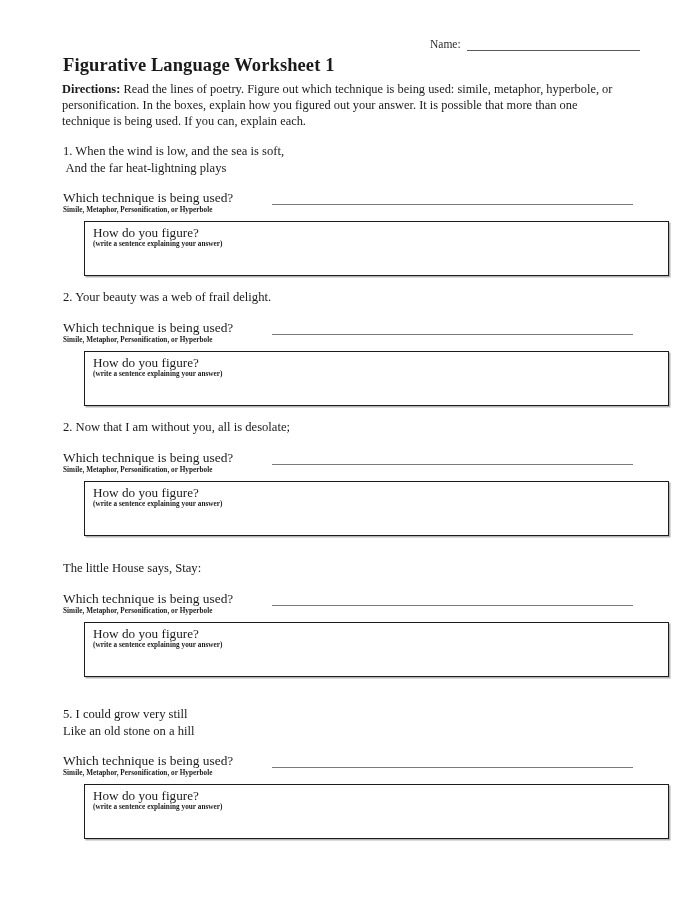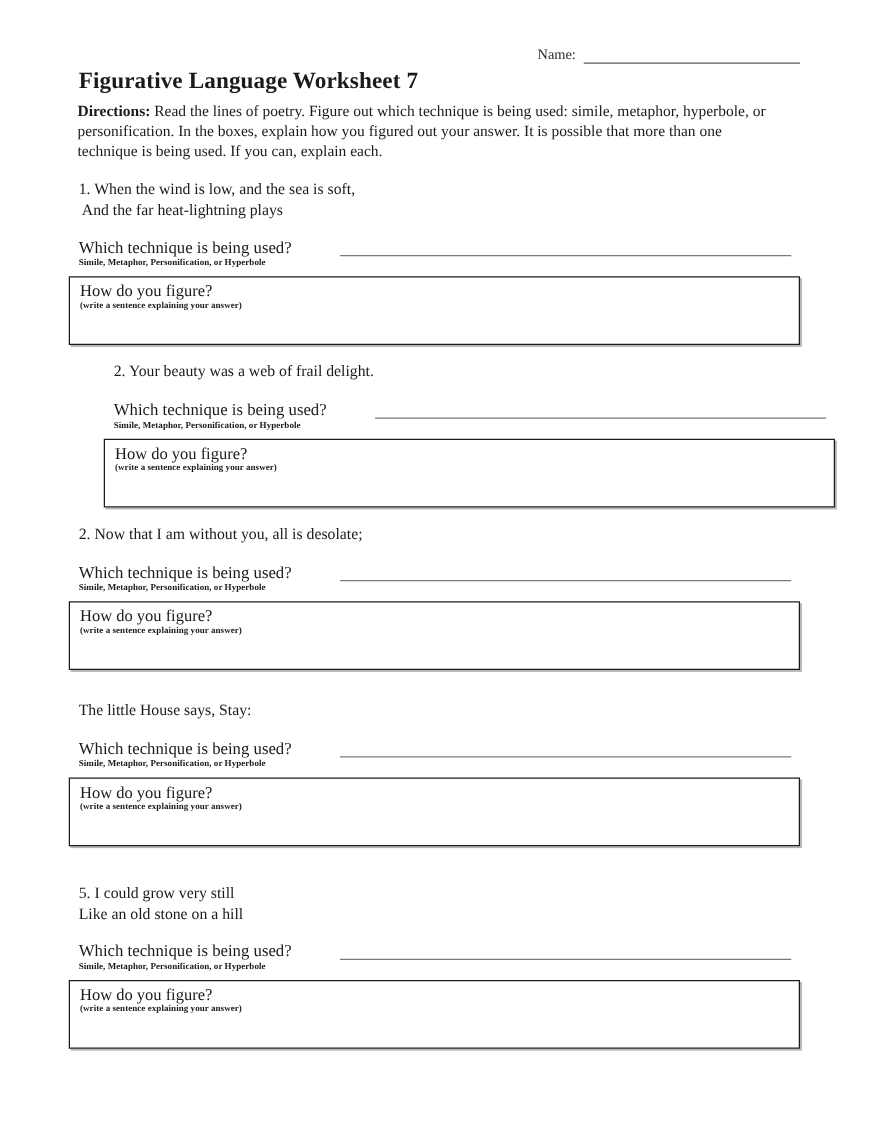--- a/index.html
+++ b/index.html
@@ -106,21 +106,21 @@
     font-size: 7.2px;
     font-weight: bold;
     line-height: 9px;
     letter-spacing: 0.05px;
     color: #191919;
     white-space: nowrap;
   }
 
   
   .answer-box {
-    margin-left: 55px;
+    margin-left: 84px;
     margin-top: 6px;
     width: 585px;
     height: 55px;
     border: 1.4px solid #1c1c1c;
     box-shadow: 1.5px 1.5px 0 0 #b4b4b4;
     background: #ffffff;
     padding: 3px 0 0 8px;
   }
   .answer-title {
     font-size: 13.2px;
@@ -138,21 +138,21 @@
 </head>
 <body>
 
 <div class="page">
 
   <div class="name-row">
     <span class="name-label">Name:</span>
     <span class="name-blank"></span>
   </div>
 
-  <div class="title">Figurative Language Worksheet 7</div>
+  <div class="title">Figurative Language Worksheet 1</div>
 
   <div class="directions">
     <b>Directions:</b><span> Read the lines of poetry.  Figure out which technique is being used: simile, metaphor, hyperbole, or personification.  In the boxes, explain how you figured out your answer.  It is possible that more than one technique is being used.  If you can, explain each.</span>
   </div>
 
   <div id="question-container">
       <div class="question-block" style="top: 143px;">
         <div class="prompt-lines">
           <div class="pline">1. When the wind is low, and the sea is soft,</div>
           <div class="pline"> And the far heat-lightning plays</div>
@@ -160,21 +160,21 @@
         <div class="technique-row">
           <span class="technique-q">Which technique is being used?</span>
           <span class="technique-blank"></span>
         </div>
         <div class="technique-hint">Simile, Metaphor, Personification, or Hyperbole</div>
         <div class="answer-box">
           <div class="answer-title">How do you figure?</div>
           <div class="answer-sub">(write a sentence explaining your answer)</div>
         </div>
       </div>
-      <div class="question-block" style="top: 289px; padding-left: 28px;">
+      <div class="question-block" style="top: 289px;">
         <div class="prompt-lines">
           <div class="pline">2. Your beauty was a web of frail delight.</div>
         </div>
         <div class="technique-row">
           <span class="technique-q">Which technique is being used?</span>
           <span class="technique-blank"></span>
         </div>
         <div class="technique-hint">Simile, Metaphor, Personification, or Hyperbole</div>
         <div class="answer-box">
           <div class="answer-title">How do you figure?</div>

